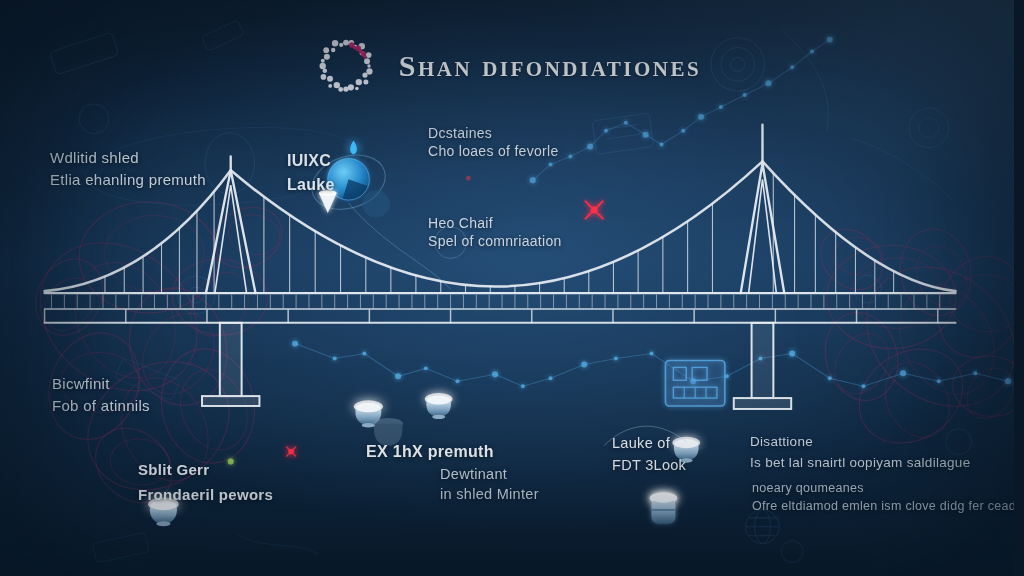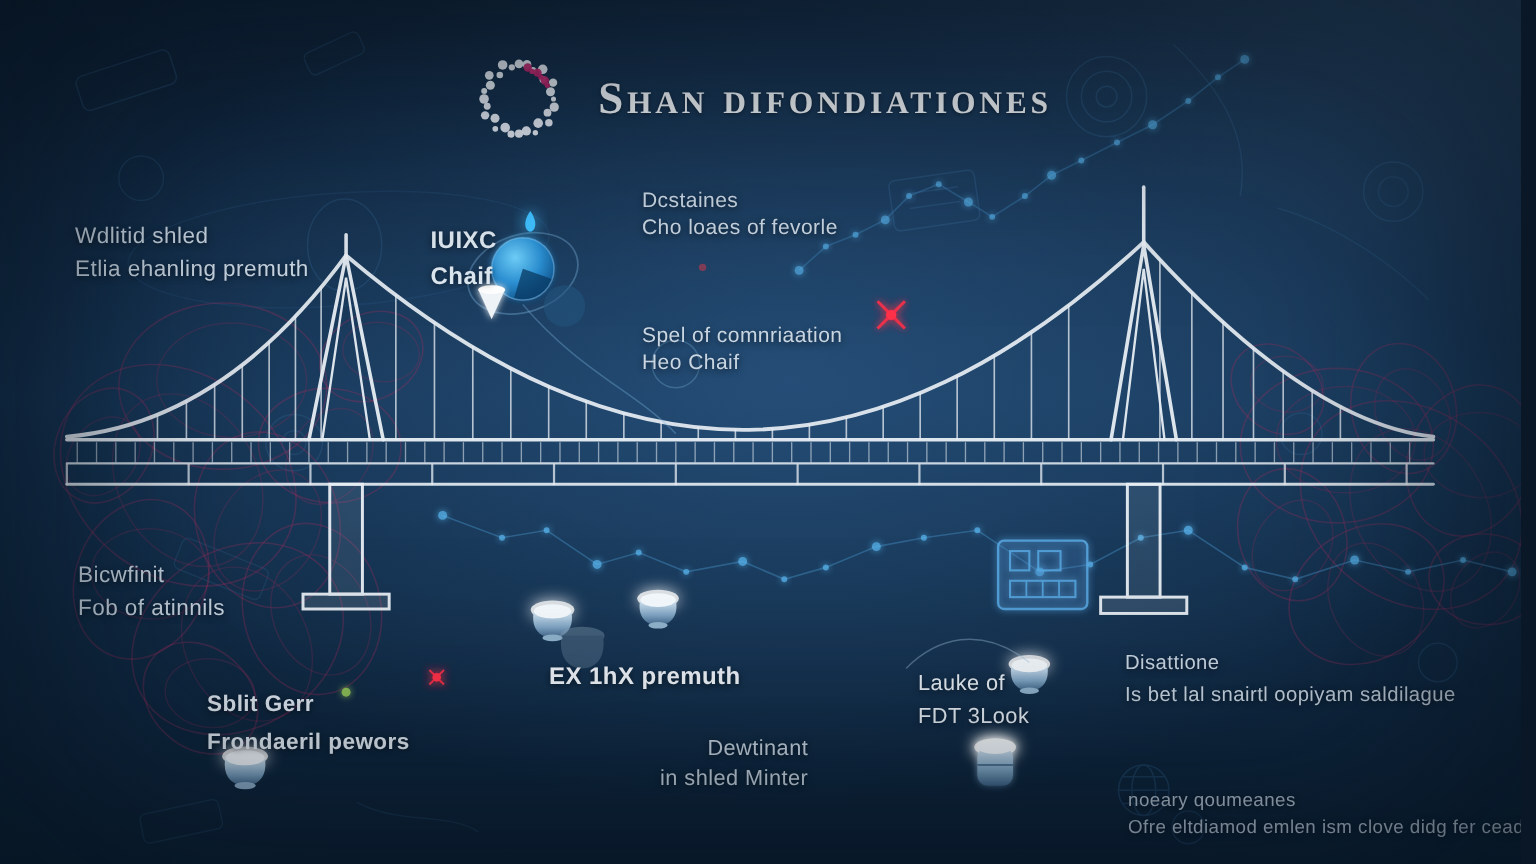--- a/index.html
+++ b/index.html
@@ -32,24 +32,24 @@
   .ann{position:absolute;color:var(--text);font-size:15px;line-height:22px;
     text-shadow:0 1px 4px rgba(0,0,0,.55);letter-spacing:.3px;white-space:nowrap;}
   .ann .l{display:block;}
   .ann-top-left{left:50px;top:147px;}
   .ann-pulse{left:287px;top:149px;font-weight:700;color:#dde7f0;font-size:16px;line-height:24px;}
   .ann-destaines{left:428px;top:124px;font-size:14px;line-height:18px;}
   .ann-heo{left:428px;top:214px;font-size:14px;line-height:18px;}
   .ann-bicwfinit{left:52px;top:373px;}
   .ann-sblit{left:138px;top:457px;color:#e1eaf3;font-weight:600;line-height:25px;}
   .ann-premuth{left:366px;top:441px;font-weight:700;color:#eef3f8;font-size:16px;}
-  .ann-dewtinant{left:440px;top:489px;font-size:14.5px;line-height:20px;text-align:right;}
-  .ann-lauke{left:612px;top:445px;color:#e6edf4;font-size:14.5px;line-height:22px;}
+  .ann-dewtinant{left:440px;top:464px;font-size:14.5px;line-height:20px;}
+  .ann-lauke{left:612px;top:432px;color:#e6edf4;font-size:14.5px;line-height:22px;}
   .ann-disattione{left:750px;top:431px;font-size:13.5px;line-height:21px;}
-  .ann-noeary{left:752px;top:479px;font-size:12.5px;line-height:18px;color:#b7c6d5;margin-top:45px;}
+  .ann-noeary{left:752px;top:479px;font-size:12.5px;line-height:18px;color:#b7c6d5;}
 </style>
 </head>
 <body>
 
 <div class="stage">
 
   <svg class="scene" viewBox="0 0 1024 576">
     <defs>
       <filter id="glow" x="-80%" y="-80%" width="260%" height="260%">
         <feGaussianBlur stdDeviation="2.6" result="b"></feGaussianBlur>
@@ -447,29 +447,29 @@
       </svg>
     <h1 class="title">Shan difondiationes</h1>
   </div>
 
   <div class="ann ann-top-left">
     <span class="l">Wdlitid shled</span>
     <span class="l">Etlia ehanling premuth</span>
   </div>
   <div class="ann ann-pulse">
     <span class="l">IUIXC</span>
-    <span class="l">Chaif</span>
+    <span class="l">Lauke</span>
   </div>
   <div class="ann ann-destaines">
     <span class="l">Dcstaines</span>
     <span class="l">Cho loaes of fevorle</span>
   </div>
   <div class="ann ann-heo">
+    <span class="l">Heo Chaif</span>
     <span class="l">Spel of comnriaation</span>
-    <span class="l">Heo Chaif</span>
   </div>
   <div class="ann ann-sblit">
     <span class="l">Sblit Gerr</span>
     <span class="l">Frondaeril pewors</span>
   </div>
   <div class="ann ann-bicwfinit">
     <span class="l">Bicwfinit</span>
     <span class="l">Fob of atinnils</span>
   </div>
   <div class="ann ann-premuth">

